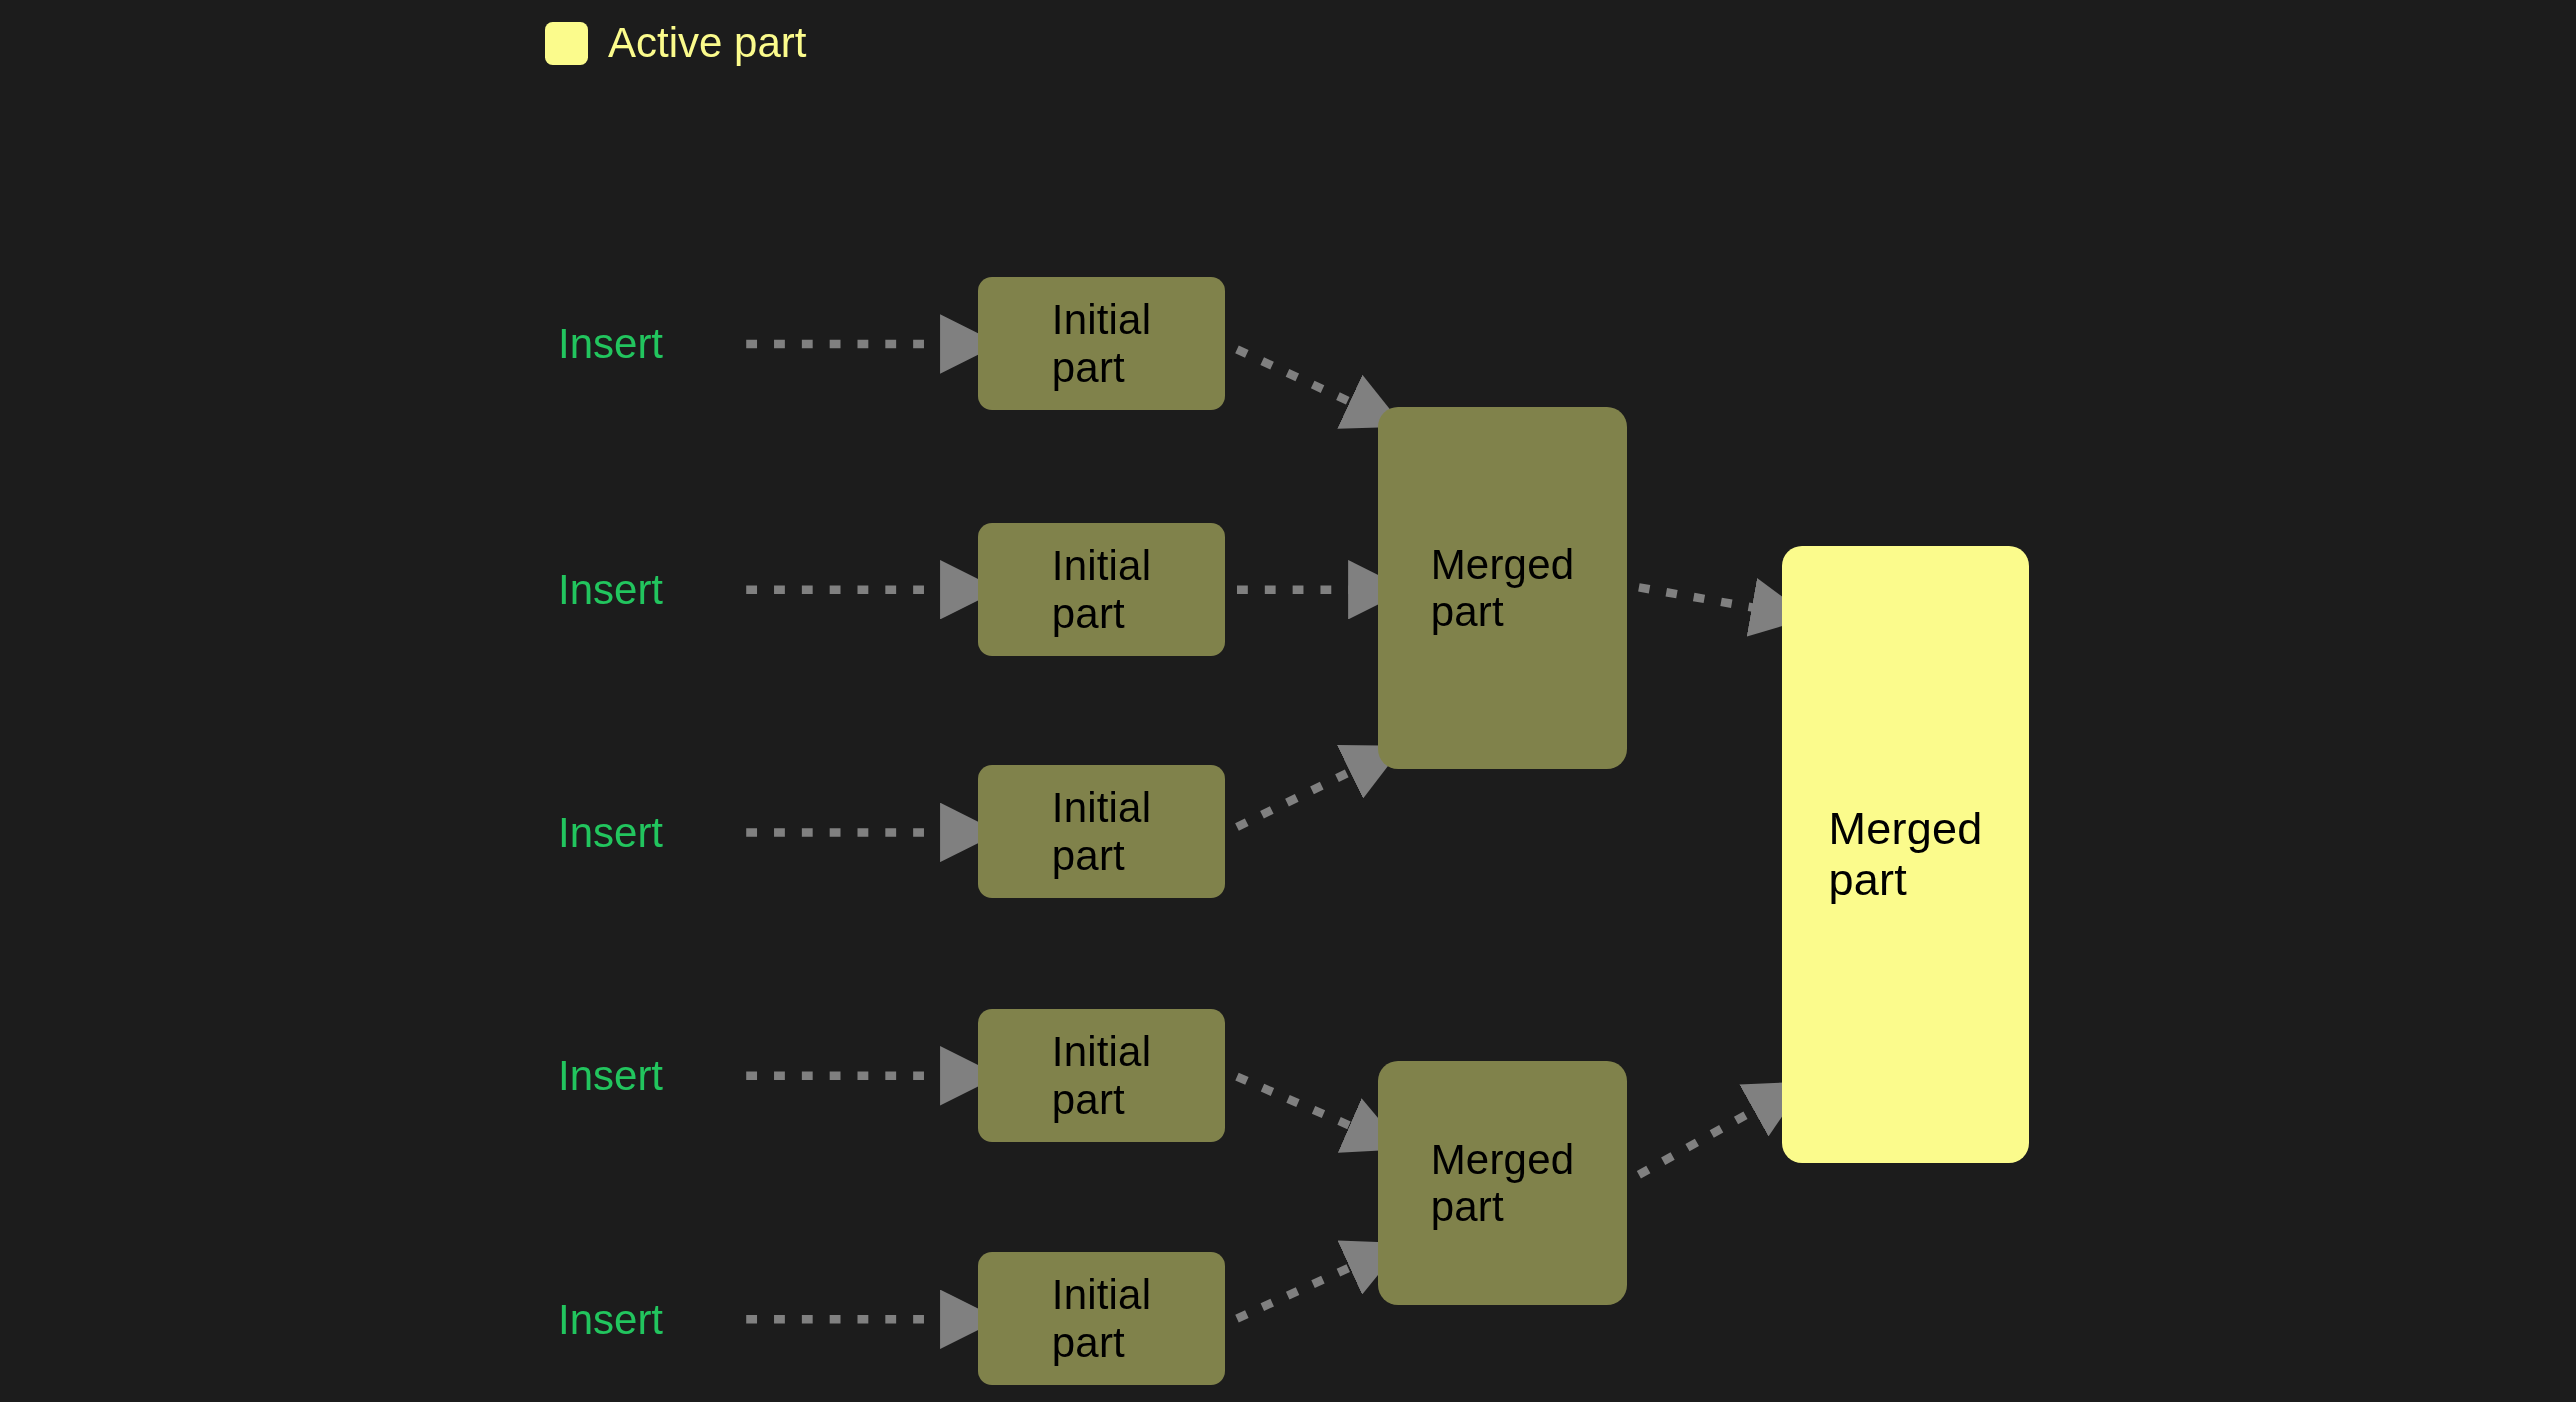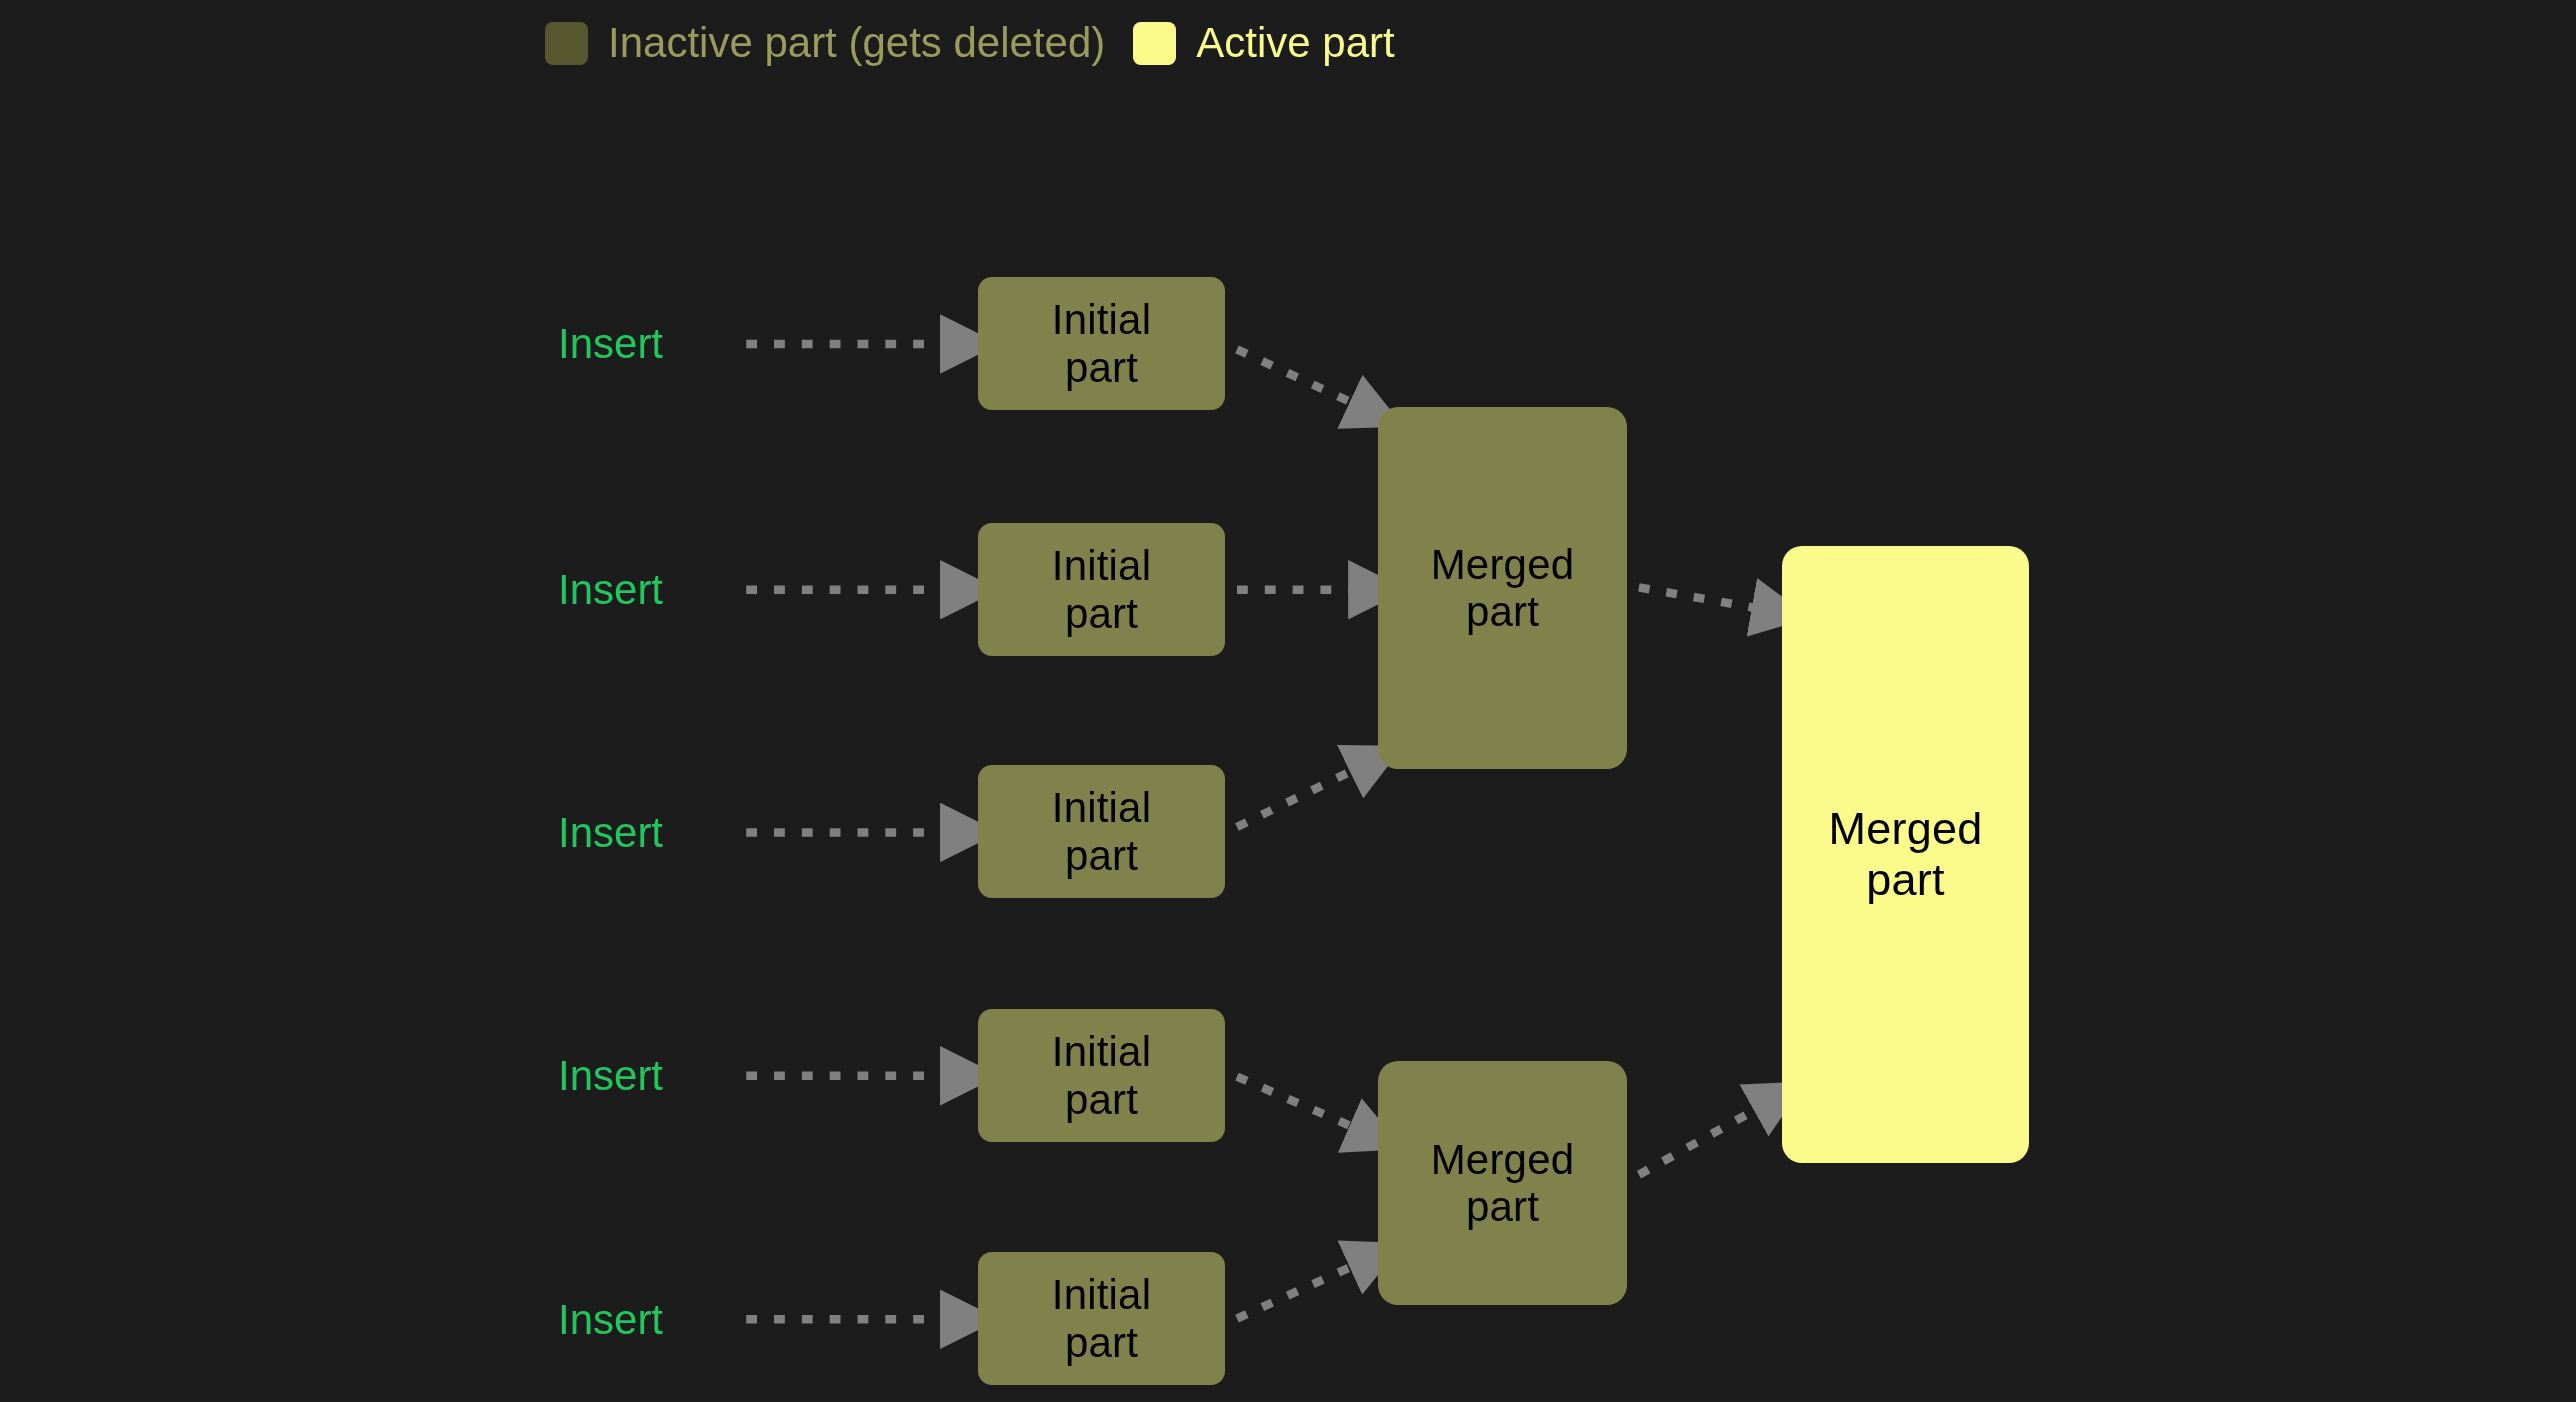--- a/index.html
+++ b/index.html
@@ -47,21 +47,20 @@
   .legend-label.inactive { color: #9a9b5c; }
   .legend-label.active   { color: #fbfb8c; }
 
   
   .node {
     position: absolute;
     box-sizing: border-box;
     display: flex;
     align-items: center;
     justify-content: center;
-    text-align: center;
     color: #000000;
     font-size: 42px;
     line-height: 1.12;
     border-radius: 17px;
     white-space: pre-line;
     letter-spacing: 0.2px;
   }
   .node.inactive { background: #80824b; }
   .node.active   { background: #fbfb8c; }
 
@@ -101,24 +100,20 @@
     height: 1402px;
     pointer-events: none;
   }
 </style>
 </head>
 <body>
 
 <div id="stage">
 
   <div class="legend">
-    <div class="legend-item">
-      <span class="legend-swatch inactive"></span>
-      <span class="legend-label inactive">Inactive part (gets deleted)</span>
-    </div>
     <div class="legend-item">
       <span class="legend-swatch active"></span>
       <span class="legend-label active">Active part</span>
     </div>
   </div>
 
   <svg id="edges" viewBox="0 0 3332 1814" xmlns="http://www.w3.org/2000/svg">
     <defs>
       <marker id="ah" markerWidth="7" markerHeight="7" refX="2.2" refY="3.5" orient="auto" markerUnits="strokeWidth">
         <path d="M0,0 L7,3.5 L0,7 z" fill="#808080"></path>

